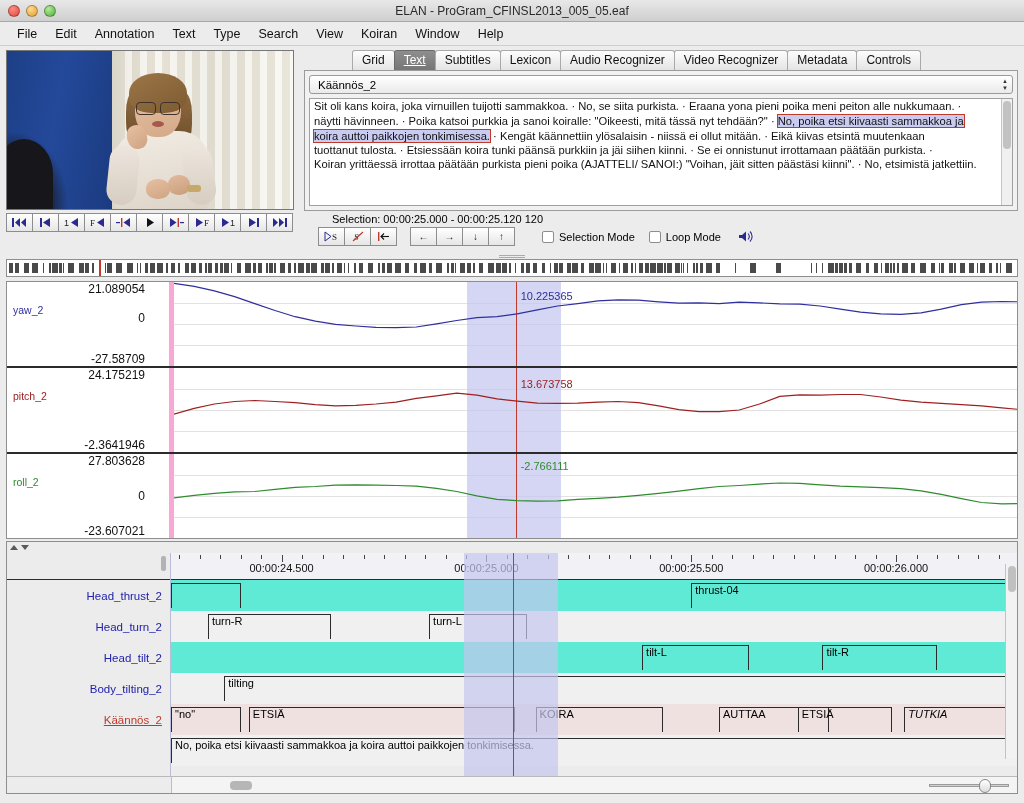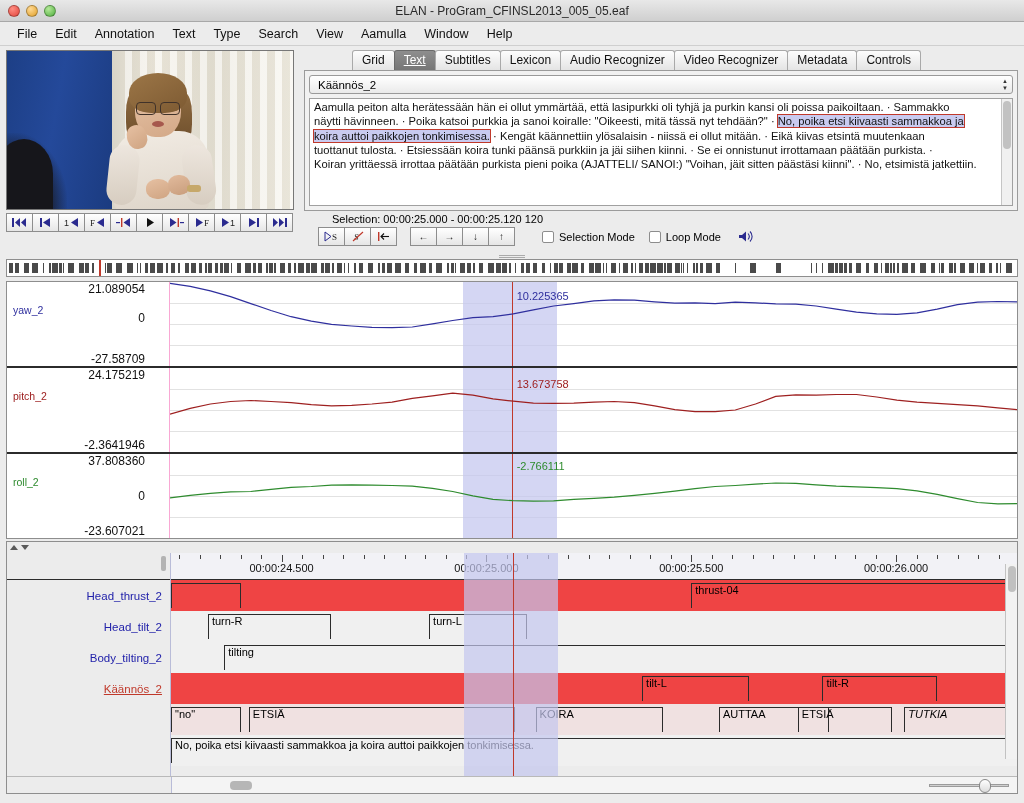--- a/index.html
+++ b/index.html
@@ -208,21 +208,21 @@
     position: relative;
   }
   .graph-row { flex: 1; display: flex; position: relative; border-bottom: 2px solid #2b2b2b; }
   .graph-row:last-child { border-bottom: none; }
   .g-names { width: 60px; position: relative; background: #fff; }
   .g-name { position:absolute; left: 6px; font-size: 10.5px; }
   .g-axis { width: 102px; position: relative; }
   .g-axis .av {
     position: absolute; right: 24px; font-size: 12px; color: #111; white-space: nowrap;
   }
-  .g-plot { flex: 1; position: relative; border-left: 1px solid #f9a8d4; overflow: hidden; background:#fff; }
+  .g-plot { flex: 1; position: relative; border-left: 5px solid #f9a8d4; overflow: hidden; background:#fff; }
   .gridline { position: absolute; left: 0; right: 0; height: 1px; background: #e2e2e2; }
   .selband { position: absolute; top: 0; bottom: 0; background: #c3c6ee; opacity: .72; }
   .playhead { position: absolute; top: 0; bottom: 0; width: 1.5px; background: #c0392b; }
   .cursorval { position: absolute; font-size: 11px; white-space: nowrap; }
 
   
   .tierzone {
     margin: 2px 6px 0 6px;
     border: 1px solid #8e8e8e;
     background: #ececec;
@@ -246,21 +246,21 @@
   .tier-row-name.blue { color: #2222aa; }
   .tier-row-name.red  { color: #c0392b; }
   .tier-row-name.red .u { text-decoration: underline; }
   .tier-row-name.sel-bg { background: #ecdede; }
 
   .timeline { flex: 1; position: relative; background: #ececec; overflow: hidden; }
   .ruler { height: 27px; position: relative; border-bottom: 1px solid #2b2b2b; background:#f2f2f6; }
   .rtick { position: absolute; top: 2px; width: 1px; background: #444; }
   .rlabel { position: absolute; top: 9px; font-size: 11px; transform: translateX(-50%); color:#111; }
   .trow { height: 31px; position: relative; }
-  .trow.alt { background: #ef4444; }
+  .trow.alt { background: #5eead4; }
   .trow.pink { background: #f0e1e1; }
   .trow.lite { background: #f0f0f0; }
   .ann {
     position: absolute; top: 3px; height: 25px;
     border-left: 1px solid #2b2b2b; border-right: 1px solid #2b2b2b;
     border-top: 1px solid #2b2b2b;
   }
   .ann .lbl { font-size: 11px; padding-left: 3px; line-height: 13px; white-space: nowrap; }
   .tl-playhead { position:absolute; top:0; bottom:0; width:1.5px; background:#c0392b; z-index:6; }
   .tl-selband { position:absolute; top:0; bottom:0; background:#c3c6ee; opacity:.70; z-index:5; }
@@ -294,21 +294,21 @@
 </div>
 
 <div class="menubar">
   <div class="menu-item">File</div>
   <div class="menu-item">Edit</div>
   <div class="menu-item">Annotation</div>
   <div class="menu-item">Text</div>
   <div class="menu-item">Type</div>
   <div class="menu-item">Search</div>
   <div class="menu-item">View</div>
-  <div class="menu-item">Aamulla</div>
+  <div class="menu-item">Koiran</div>
   <div class="menu-item">Window</div>
   <div class="menu-item">Help</div>
 </div>
 
 <div class="upper">
 
   <div class="video-wrap">
     <div class="video">
       <div class="vb-curtain-l"></div>
       <div class="vb-wall"></div>
@@ -350,21 +350,21 @@
       <div class="combo">
         <span class="combo-val">Käännös_2</span>
         <span class="spinner">
           <span>▲</span>
             <span>▼</span>
         </span>
       </div>
 
       <div class="textarea-wrap">
         <div class="text-content">
-          <div> Aamulla peiton alta herätessään hän ei ollut ymmärtää, että lasipurkki oli tyhjä ja purkin kansi oli poissa paikoiltaan.  ·  Sammakko</div>
+          <div class="first-line">Sit oli kans koira, joka virnuillen tuijotti sammakkoa.  ·  No, se siita purkista.  ·  Eraana yona pieni poika meni peiton alle nukkumaan.  ·</div>
           <div><span>näytti hävinneen.  ·  Poika katsoi purkkia ja sanoi koiralle: "Oikeesti, mitä tässä nyt tehdään?"  ·  </span><span class="hl-blue hl-box">No, poika etsi kiivaasti sammakkoa ja</span></div>
           <div><span class="hl-blue hl-box">koira auttoi paikkojen tonkimisessa.</span><span>  ·  Kengät käännettiin ylösalaisin - niissä ei ollut mitään.  ·  Eikä kiivas etsintä muutenkaan</span></div>
           <div>tuottanut tulosta.  ·  Etsiessään koira tunki päänsä purkkiin ja jäi siihen kiinni.  ·  Se ei onnistunut irrottamaan päätään purkista.  ·</div>
           <div>Koiran yrittäessä irrottaa päätään purkista pieni poika (AJATTELI/ SANOI:) "Voihan, jäit sitten päästäsi kiinni".  ·  No, etsimistä jatkettiin.</div>
         </div>
         <div class="vscroll">
           <div class="thumb"></div>
         </div>
       </div>
     </div>
@@ -693,21 +693,21 @@
           <polyline points="0.0,46.1 20.2,40.4 40.4,36.0 60.6,33.5 80.8,32.5 101.0,33.5 121.1,34.7 141.3,36.6 161.5,37.9 181.7,37.3 201.9,36.0 222.1,34.1 242.3,30.3 262.5,27.8 282.7,25.2 302.9,27.1 323.0,30.9 343.2,33.2 363.4,35.1 383.6,35.4 403.8,35.1 424.0,34.1 444.2,33.5 464.4,34.7 484.6,37.9 504.8,41.7 525.0,43.6 545.1,43.6 565.3,42.0 585.5,36.0 605.7,28.4 625.9,26.8 646.1,27.1 666.3,26.5 686.5,26.5 706.7,29.0 726.9,32.2 747.0,34.1 767.2,35.4 787.4,36.6 807.6,37.9 827.8,39.8 848.0,41.7" fill="none" stroke="#9e2020" stroke-width="1.2"></polyline>
         </svg>
         <div class="cursorval" style="left: 346.658px; top: 10px; color: rgb(158, 32, 32);">13.673758</div>
       </div>
     </div>
     <div class="graph-row">
       <div class="g-names">
         <div class="g-name" style="top: 22px; color: rgb(46, 139, 46);">roll_2</div>
       </div>
       <div class="g-axis">
-        <div class="av" style="top: 0px;">37.808360</div>
+        <div class="av" style="top: 0px;">27.803628</div>
         <div class="av" style="top: 70px;">-23.607021</div>
         <div class="av" style="top: 35.1218px;">0</div>
       </div>
       <div class="g-plot">
         <div class="gridline" style="top: 21px;"></div>
         <div class="gridline" style="top: 42px;"></div>
         <div class="gridline" style="top: 63px;"></div>
         <div class="selband" style="left: 293.44px; width: 93.1594px;"></div>
         <div class="playhead" style="left: 341.658px;"></div>
         <svg width="848" height="84" viewBox="0 0 848 84" style="position: absolute; left: 0px; top: 0px;">
@@ -725,20 +725,23 @@
   </div>
 
   <div class="tz-main">
     <div class="tier-names">
       <div class="tn-header">
         <div class="tn-handle"></div>
       </div>
       <div id="tier-names">
           <div class="tier-row-name blue">
             <span>Head_thrust_2</span>
+          </div>
+          <div class="tier-row-name blue">
+            <span>Head_turn_2</span>
           </div>
           <div class="tier-row-name blue">
             <span>Head_tilt_2</span>
           </div>
           <div class="tier-row-name blue">
             <span>Body_tilting_2</span>
           </div>
           <div class="tier-row-name red">
             <span class="u">Käännös_2</span>
           </div>
@@ -803,31 +806,31 @@
             </div>
           </div>
           <div class="trow lite">
             <div class="ann" style="left: 36.9px; width: 122.9px;">
               <div class="lbl">turn-R</div>
             </div>
             <div class="ann" style="left: 258.1px; width: 98.3px;">
               <div class="lbl">turn-L</div>
             </div>
           </div>
+          <div class="trow alt">
+            <div class="ann" style="left: 471.1px; width: 106.5px;">
+              <div class="lbl">tilt-L</div>
+            </div>
+            <div class="ann" style="left: 651.4px; width: 114.7px;">
+              <div class="lbl">tilt-R</div>
+            </div>
+          </div>
           <div class="trow lite">
             <div class="ann" style="left: 53.3px; width: 794.7px;">
               <div class="lbl">tilting</div>
-            </div>
-          </div>
-          <div class="trow alt">
-            <div class="ann" style="left: 471.1px; width: 106.5px;">
-              <div class="lbl">tilt-L</div>
-            </div>
-            <div class="ann" style="left: 651.4px; width: 114.7px;">
-              <div class="lbl">tilt-R</div>
             </div>
           </div>
           <div class="trow pink">
             <div class="ann" style="left: 0px; width: 69.6px;">
               <div class="lbl">"no"</div>
             </div>
             <div class="ann" style="left: 77.8px; width: 266.3px;">
               <div class="lbl">ETSIÄ</div>
             </div>
             <div class="ann" style="left: 364.6px; width: 127px;">

